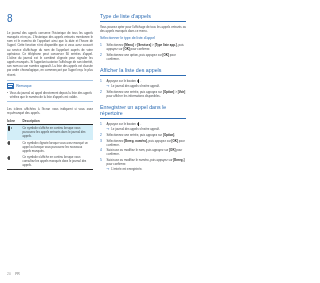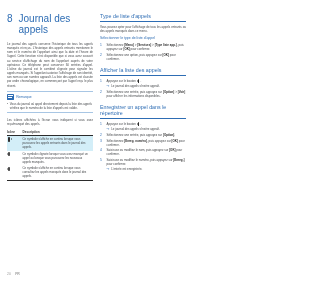--- a/index.html
+++ b/index.html
@@ -288,21 +288,20 @@
 </head>
 <body>
 
 <div class="page">
   <div class="cols">
 
     <div class="col">
 
       <div class="chapter">
         <div class="chapter-num">8</div>
-        <div class="chapter-title">Journal des appels</div>
       </div>
 
       <p class="para">Le journal des appels conserve l'historique de tous les appels manqués et reçus. L'historique des appels entrants mentionne le nom et le numéro de l'appelant ainsi que la date et l'heure de l'appel. Cette fonction n'est disponible que si vous avez souscrit au service d'affichage du nom de l'appelant auprès de votre opérateur. Ce téléphone peut conserver 50 entrées d'appel. L'icône du journal est le combiné clignote pour signaler les appels manqués. Si l'appelant autorise l'affichage de son identité, son nom ou son numéro apparaît. La liste des appels est classée par ordre chronologique, en commençant par l'appel reçu le plus récent.</p>
 
       <div class="note">
         <div class="note-head">
           <span class="note-icon"></span>
           <span class="note-label">Remarque</span>
         </div>
         <div class="note-item">

